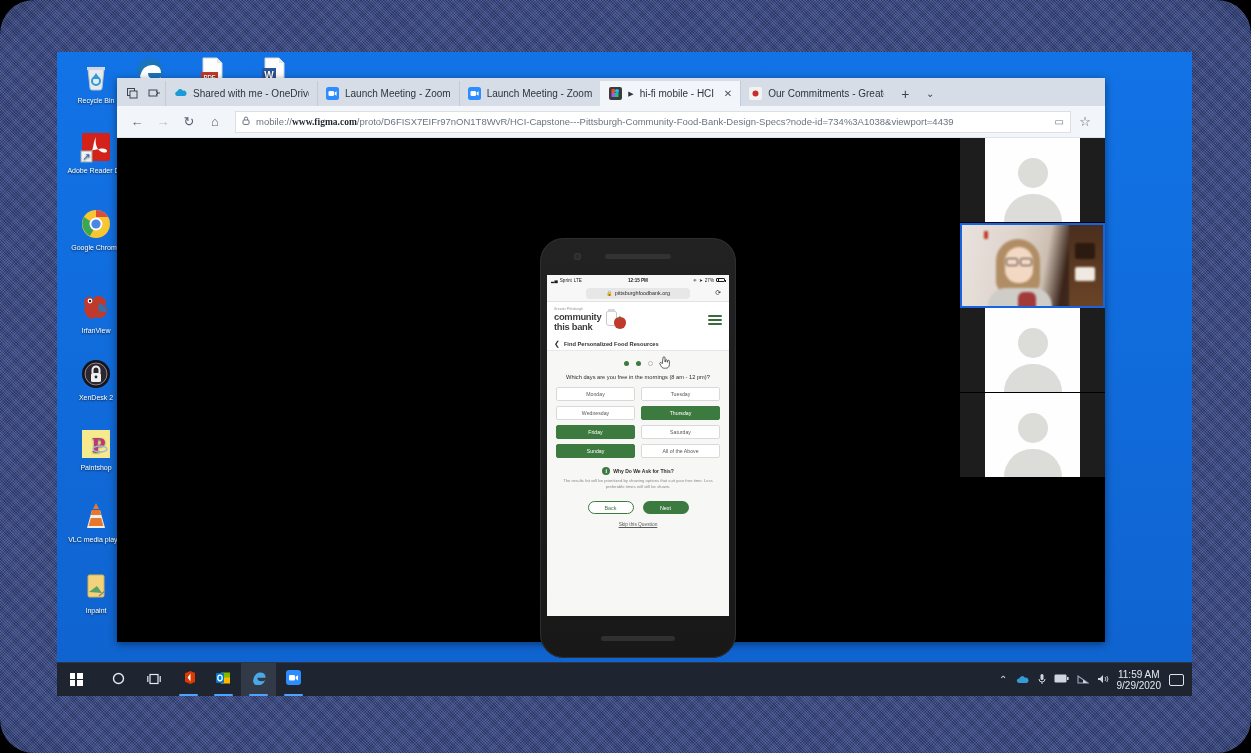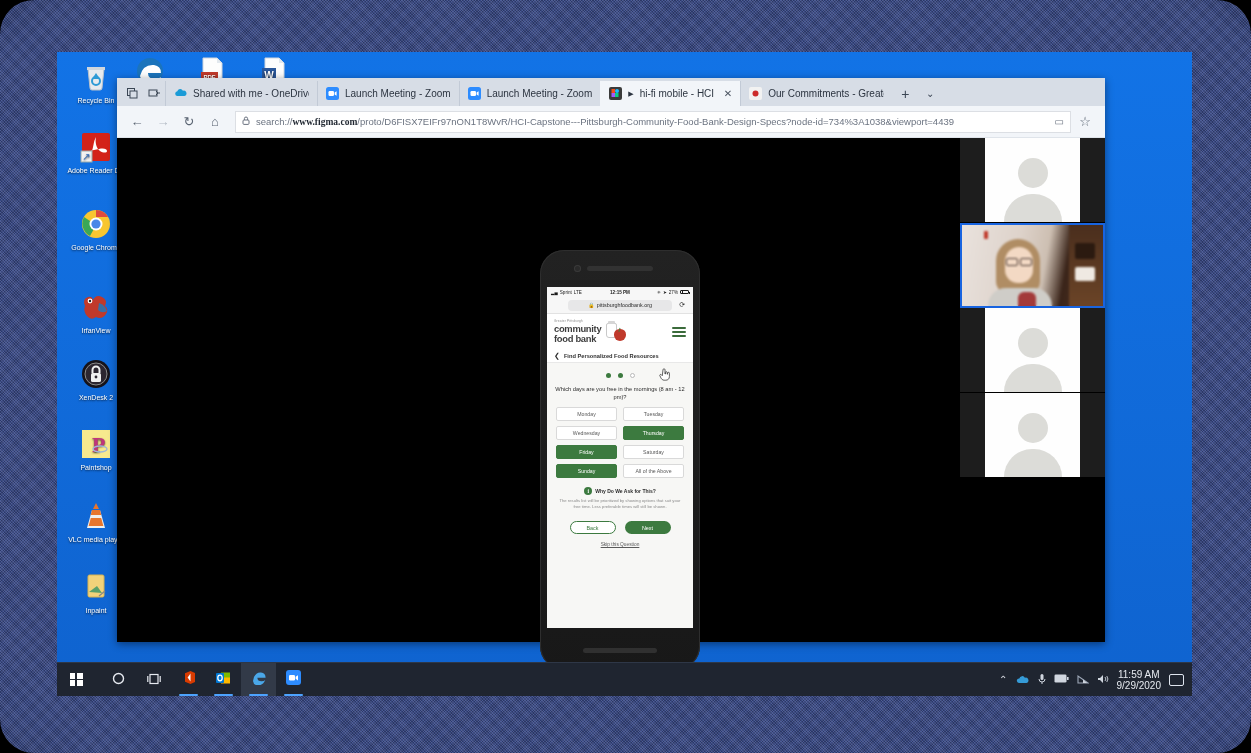--- a/index.html
+++ b/index.html
@@ -117,22 +117,22 @@
   .urlicon { color:#6b7380; font-size:10px; }
 
   #viewport {
     position: absolute; left:0; right:0; top: 60px; bottom: 0;
     background: #000;
   }
 
   
   #phone {
     position: absolute;
-    left: 423px; top: 112px;
-    width: 160px; height: 420px;
+    left: 423px; top: 100px;
+    width: 196px; height: 420px;
     background: linear-gradient(180deg,#222 0%,#181818 100%);
     border-radius: 24px;
     box-shadow: inset 0 0 0 1px #2e2e2e;
     padding-left: 38px;
   }
   #phone .speaker {
     position: absolute; top: 16px; left: 50%; transform: translateX(-50%);
     width: 66px; height: 5px; border-radius: 3px; background: #323232;
   }
   #phone .camera {
@@ -520,21 +520,21 @@
           <div class="navbtn dim">→</div>
           <div class="navbtn">↻</div>
           <div class="navbtn">⌂</div>
           <div id="urlbar">
             <span class="urlicon">
               <svg width="8" height="9" viewBox="0 0 8 9">
                   <rect x="1" y="4" width="6" height="4.4" rx="1" fill="none" stroke="#6b7380"></rect>
                   <path d="M2.4 4 V2.6 a1.6 1.6 0 0 1 3.2 0 V4" fill="none" stroke="#6b7380"></path>
                 </svg>
             </span>
-            <span class="urltext"><span>search://</span><b>www.figma.com</b><span>/proto/D6FISX7EIFr97nON1T8WvR/HCI-Capstone---Pittsburgh-Community-Food-Bank-Design-Specs?node-id=734%3A1038&amp;viewport=4439</span></span>
+            <span class="urltext"><span>mobile://</span><b>www.figma.com</b><span>/proto/D6FISX7EIFr97nON1T8WvR/HCI-Capstone---Pittsburgh-Community-Food-Bank-Design-Specs?node-id=734%3A1038&amp;viewport=4439</span></span>
             <span class="urlicon">▭</span>
           </div>
           <div class="navbtn">☆</div>
         </div>
 
         <div id="viewport">
 
           <div id="phone">
             <div class="camera"></div>
             <div class="speaker"></div>
@@ -565,21 +565,21 @@
                   <span>pittsburghfoodbank.org</span>
                 </span>
                 <span class="reload">⟳</span>
               </div>
 
               <div class="site-head">
                 <div class="logo-block">
                   <span class="logo-text">
                     <span class="tiny">Greater Pittsburgh</span>
                     <span class="big">community</span>
-                    <span class="big">food bank</span>
+                    <span class="big">this bank</span>
                   </span>
                   <span class="logo-mark">
                     <span class="jar"></span>
                       <span class="apple"></span>
                   </span>
                 </div>
                 <div class="hamburger">
                     <span></span>
                     <span></span>
                     <span></span>

